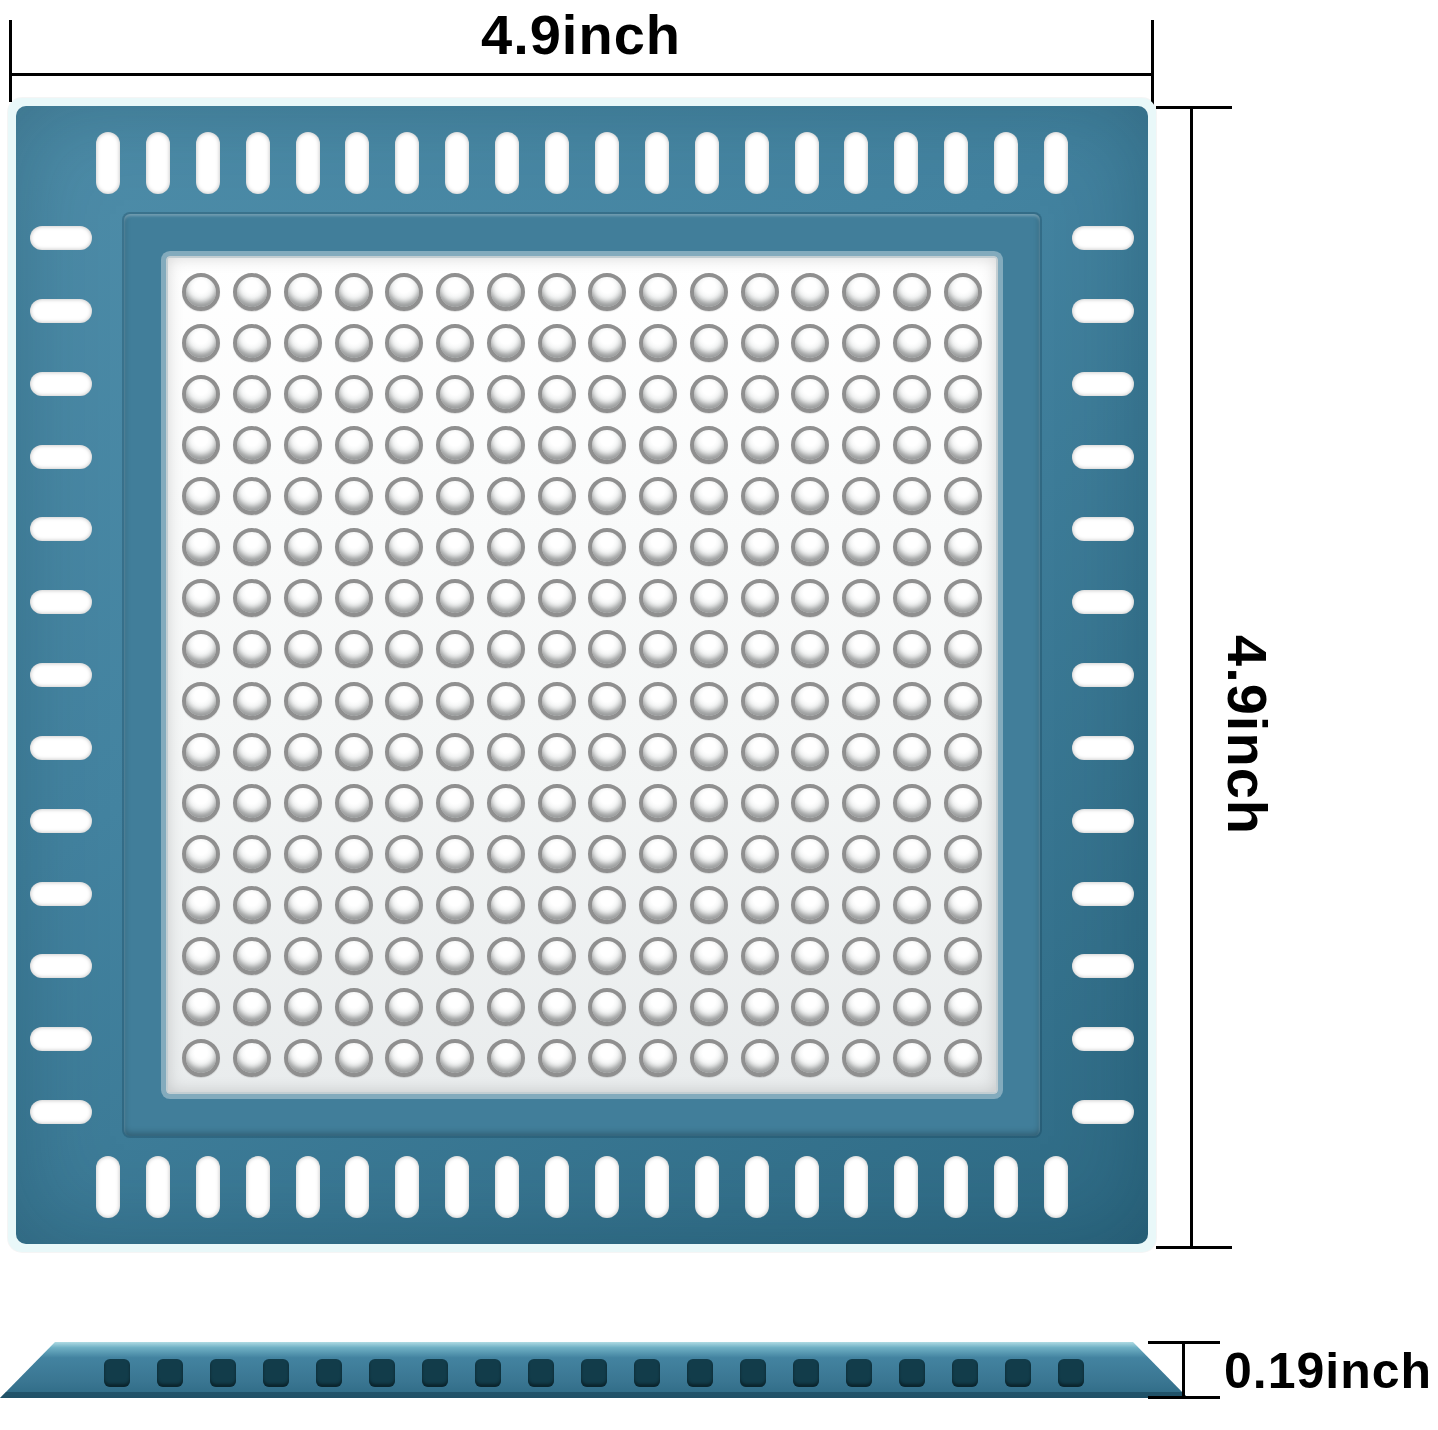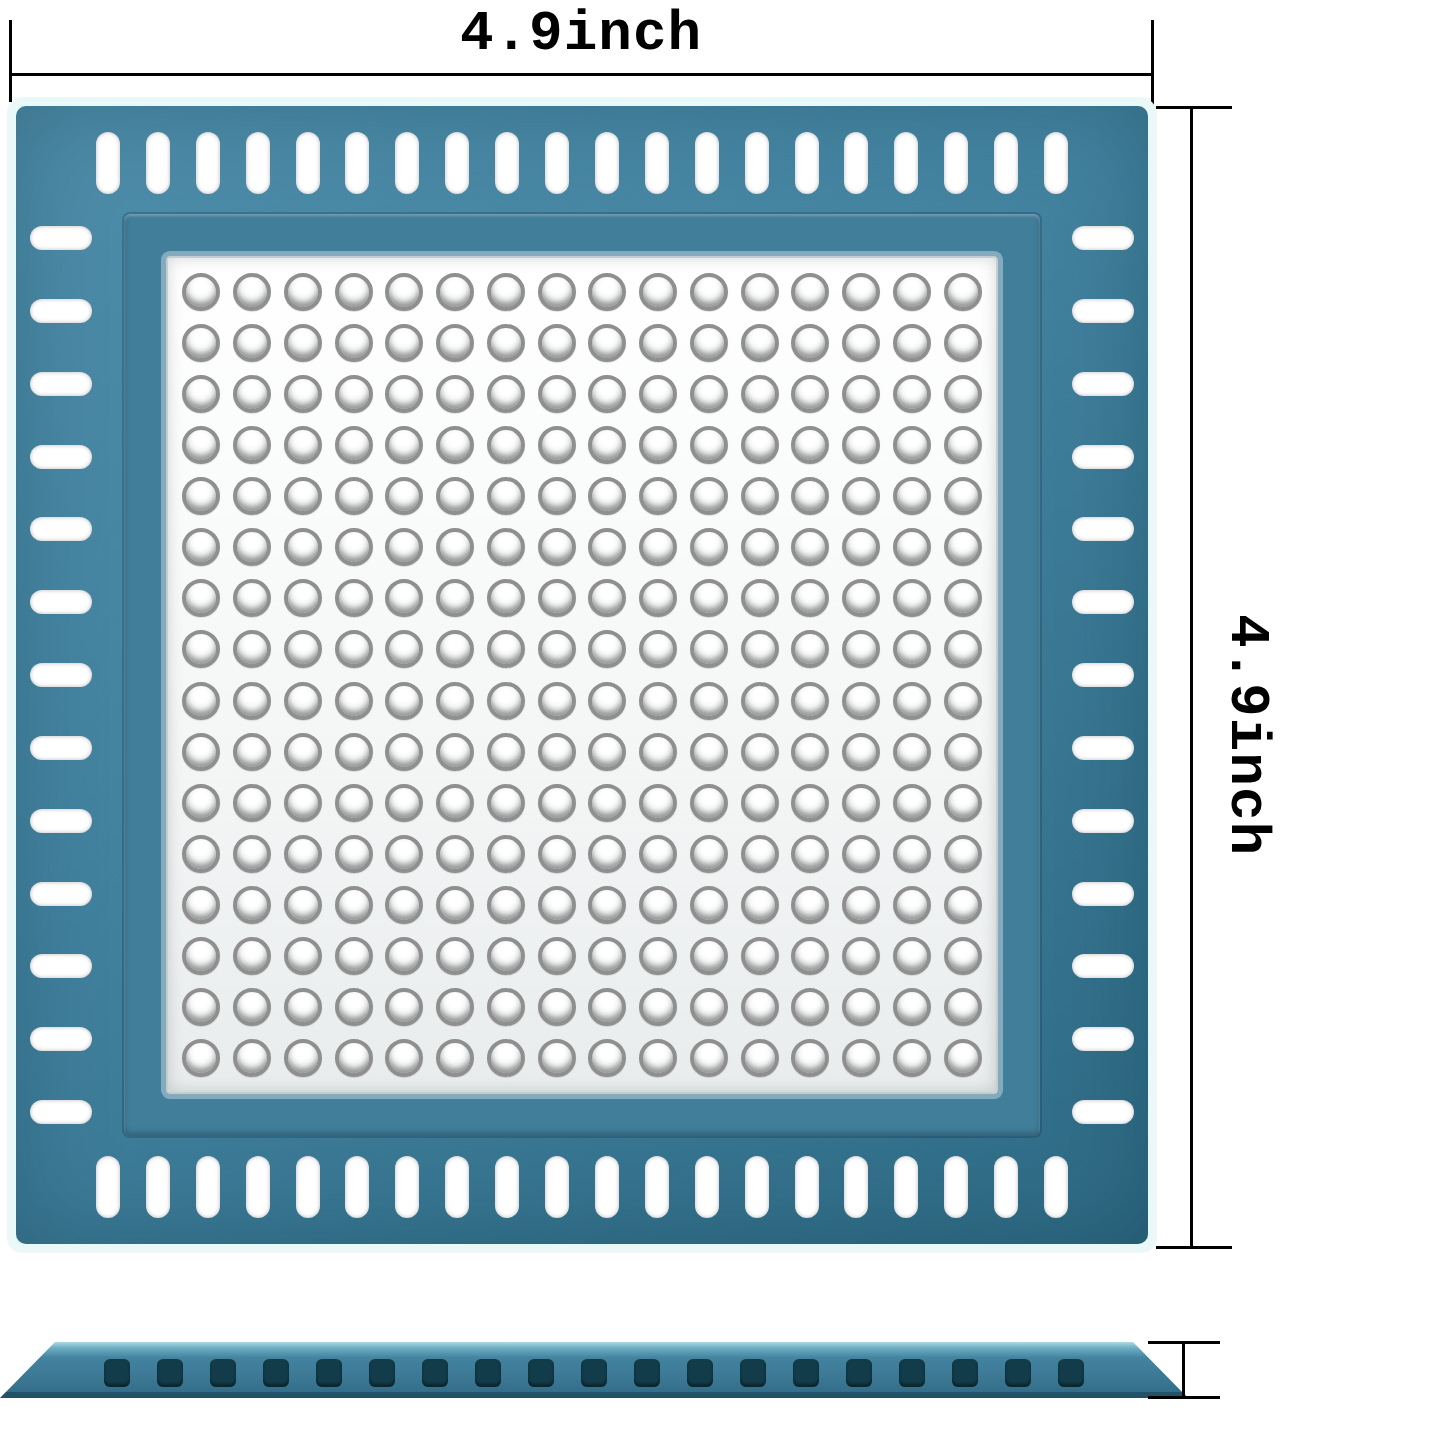--- a/index.html
+++ b/index.html
@@ -5,21 +5,20 @@
   * { margin: 0; padding: 0; box-sizing: border-box; }
   html, body { background: #ffffff; }
   body { font-family: "Liberation Sans", sans-serif; }
 
   .canvas {
     position: relative;
     width: 1438px;
     height: 1430px;
     background: #ffffff;
     overflow: hidden;
-    font-family: Liberation Mono, monospace;
   }
 
   
   .dim-line { position: absolute; background: var(--dimension-line, #000); }
   .dim-label {
     position: absolute;
     font-weight: bold;
     color: #000;
     font-size: 56px;
     letter-spacing: 1px;
@@ -496,14 +495,15 @@
         <div class="side-slot" style="left: 899px;"></div>
         <div class="side-slot" style="left: 952px;"></div>
         <div class="side-slot" style="left: 1005px;"></div>
         <div class="side-slot" style="left: 1058px;"></div>
       </div>
   </div>
 
   <div class="dim-line" style="left:1148px; top:1341px; width:72px; height:3px;"></div>
   <div class="dim-line" style="left:1148px; top:1396px; width:72px; height:3px;"></div>
   <div class="dim-line" style="left:1182px; top:1341px; width:3px; height:58px;"></div>
+  <div class="dim-label thickness">0.19inch</div>
 
 </div>
 
 </body></html>

